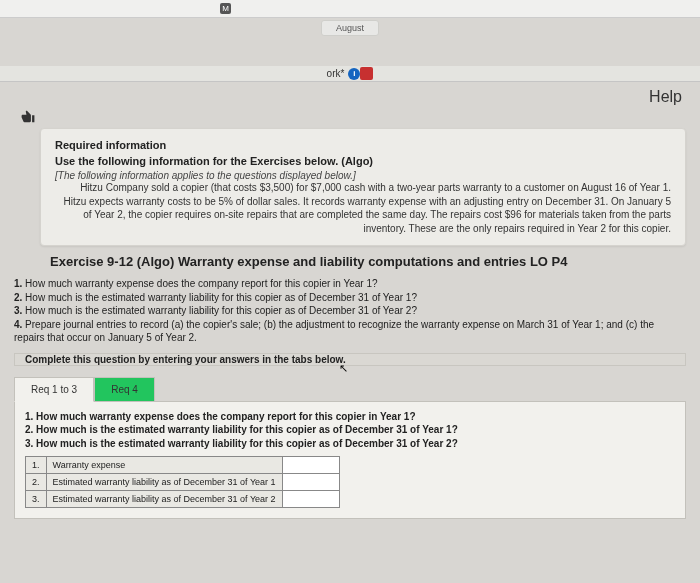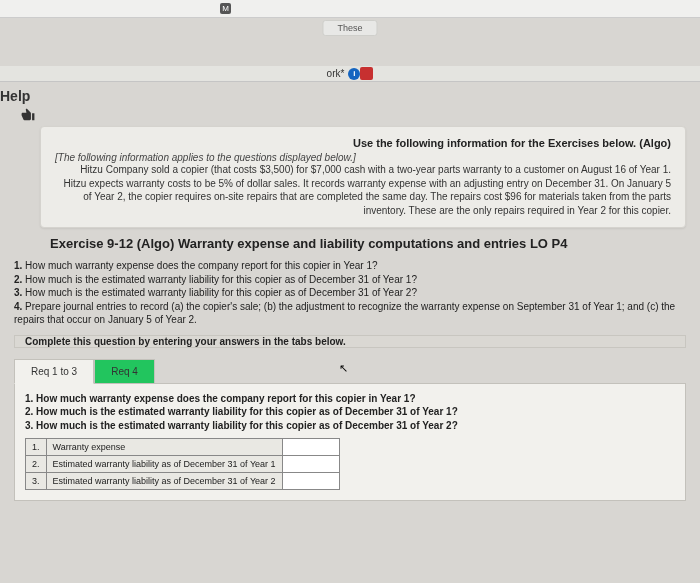--- a/index.html
+++ b/index.html
@@ -74,24 +74,25 @@
       font-size: 9px;
       padding: 2px 14px;
       color: #555;
     }
     .red-dot {
       width: 13px; height: 13px;
       background: #c73030;
       border-radius: 2px;
     }
     .help-row {
+      text-align: right;
       padding: 6px 18px 0 0;
-      font-size: 14px;
+      font-size: 16px;
       color: #333;
-      font-weight: bold;
+      font-weight: normal;
     }
     .thumb-icon {
       width: 16px; height: 14px;
       margin: 4px 0 0 20px;
     }
     .info-card {
       background: #edece8;
       border: 1px solid #d5d3ce;
       border-radius: 4px;
       margin: 2px 14px 8px 40px;
@@ -100,21 +101,20 @@
     }
     .info-card h3 {
       font-size: 11px;
       font-weight: bold;
       margin-bottom: 4px;
     }
     .use-line {
       font-size: 11px;
       font-weight: bold;
       margin-bottom: 3px;
-      text-align: right;
     }
     .italic-line {
       font-style: italic;
       font-size: 10px;
       color: #444;
       margin-bottom: 0;
     }
     .body-para {
       font-size: 10px;
       line-height: 1.35;
@@ -208,43 +208,44 @@
 </div>
 
 <div class="header-row">
   <div class="left-group">
     <span class="ork-label">ork*</span>
     <span class="info-icon">i</span>
   </div>
   <div class="red-dot"></div>
 </div>
 
-<div class="saved-pill">These</div>
+<div class="saved-pill">August</div>
 
 <div class="help-row">
   <span>Help</span>
 </div>
 
 <svg class="thumb-icon" viewBox="0 0 24 24">
   <path fill="#333" d="M15 3H6c-.83 0-1.54.5-1.84 1.22l-3.02 7.05c-.09.23-.14.47-.14.73v2c0 1.1.9 2 2 2h6.31l-.95 4.57-.3.32c0 .41.17.79.44 1.06L9.83 23l6.59-6.59c.36-.36.58-.86.58-1.41V5c0-1.1-.9-2-2-2zm4 0v12h4V3h-4z" transform="scale(1,-1) translate(0,-24)"></path>
 </svg>
 
 <div class="info-card">
+  <h3>Required information</h3>
   <div class="use-line">Use the following information for the Exercises below. (Algo)</div>
   <div class="italic-line">[The following information applies to the questions displayed below.]</div>
   <div class="body-para">Hitzu Company sold a copier (that costs $3,500) for $7,000 cash with a two-year parts warranty to a customer on August 16 of Year 1. Hitzu expects warranty costs to be 5% of dollar sales. It records warranty expense with an adjusting entry on December 31. On January 5 of Year 2, the copier requires on-site repairs that are completed the same day. The repairs cost $96 for materials taken from the parts inventory. These are the only repairs required in Year 2 for this copier.</div>
 </div>
 
 <div class="exercise-title">Exercise 9-12 (Algo) Warranty expense and liability computations and entries LO P4</div>
 
 <div class="qlist">
   <div><span class="q">1.</span><span class="qt"> How much warranty expense does the company report for this copier in Year 1?</span></div>
   <div><span class="q">2.</span><span class="qt"> How much is the estimated warranty liability for this copier as of December 31 of Year 1?</span></div>
   <div><span class="q">3.</span><span class="qt"> How much is the estimated warranty liability for this copier as of December 31 of Year 2?</span></div>
-  <div><span class="q">4.</span><span class="qt"> Prepare journal entries to record (a) the copier's sale; (b) the adjustment to recognize the warranty expense on September 31 of Year 1; and (c) the repairs that occur on January 5 of Year 2.</span></div>
+  <div><span class="q">4.</span><span class="qt"> Prepare journal entries to record (a) the copier's sale; (b) the adjustment to recognize the warranty expense on March 31 of Year 1; and (c) the repairs that occur on January 5 of Year 2.</span></div>
 </div>
 
 <div class="complete-bar">Complete this question by entering your answers in the tabs below.</div>
 
 <div class="tabs-row">
   <div class="tab active">Req 1 to 3</div>
   <div class="tab">Req 4</div>
 </div>
 
 <div class="tab-panel">

